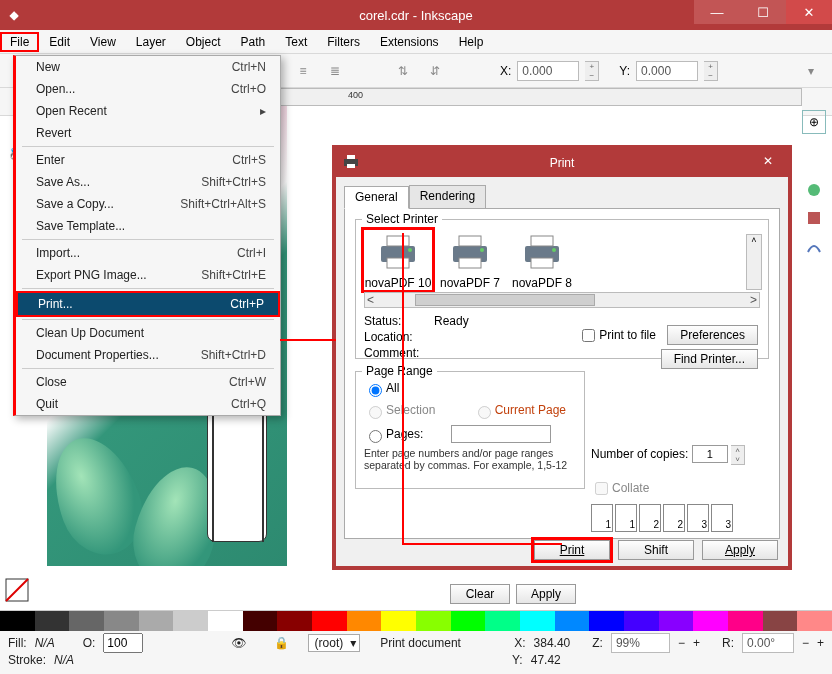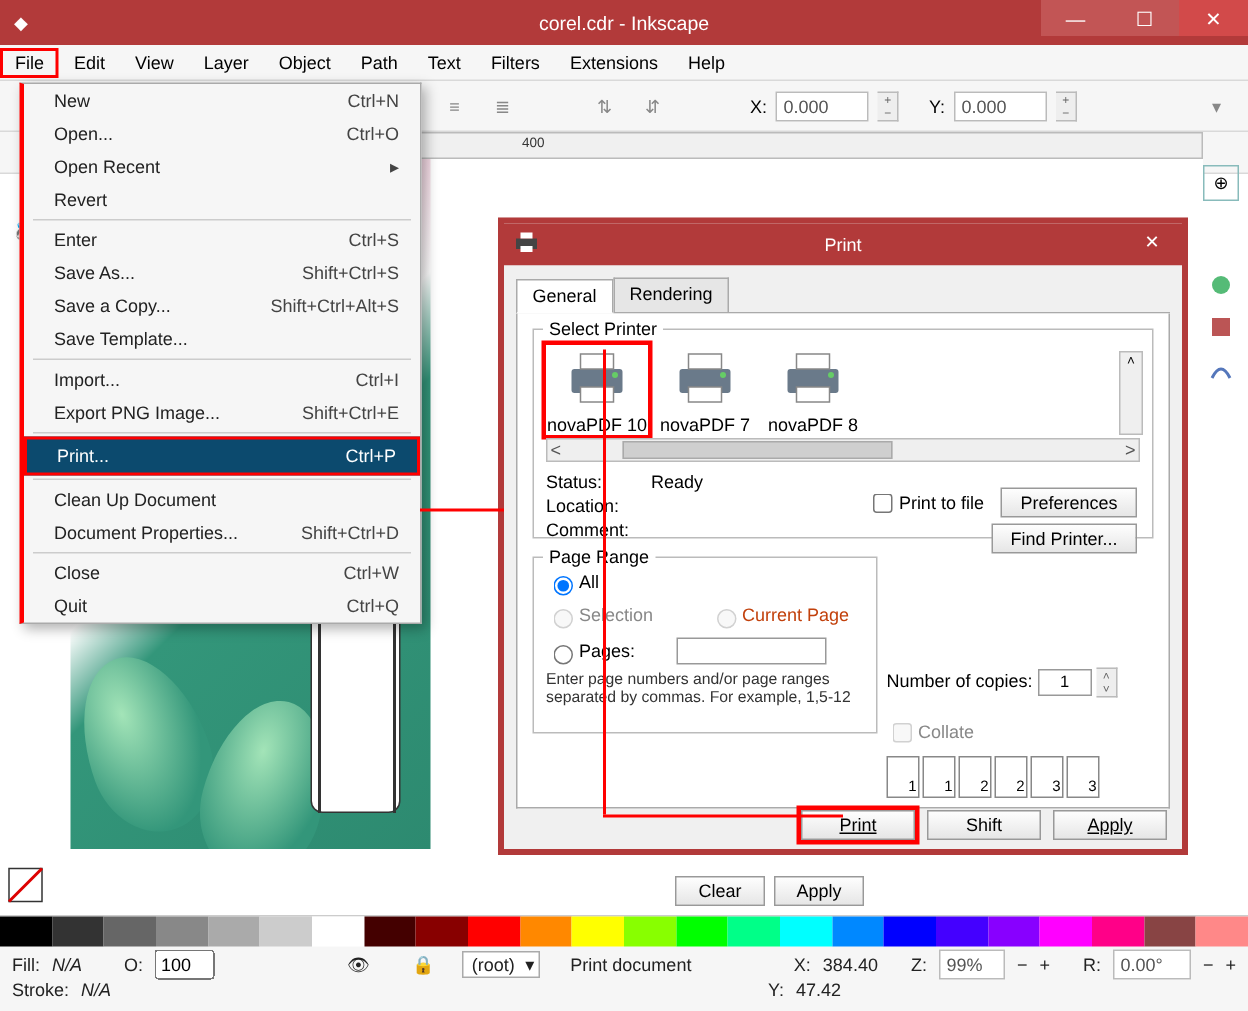--- a/index.html
+++ b/index.html
@@ -409,21 +409,21 @@
     <span style="font-style:italic">N/A</span>
     <span style="margin-left:20px">O:</span>
     <input class="small" style="width: 40px;" value="100">
     <span style="margin-left:80px">👁</span>
     <span style="margin-left:20px">🔒</span>
     <span style="margin-left:10px;border:1px solid #aaa;padding:1px 16px 1px 6px;position:relative;background:#fff;"><span>(root)</span><span style="position:absolute;right:3px;">▾</span></span>
     <span style="margin-left:12px">Print document</span>
     <span style="margin-left:auto">X:</span>
     <span>384.40</span>
     <span style="margin-left:14px">Z:</span>
-    <span class="num-field" style="width:44px">99%</span>
+    <span class="num-field" style="width:59px">99%</span>
     <span>−</span>
       <span>+</span>
     <span style="margin-left:14px">R:</span>
     <span class="num-field" style="width:52px">0.00°</span>
     <span>−</span>
       <span>+</span>
   </div>
   <div class="bottom-row" style="margin-top:-4px">
     <span>Stroke:</span>
     <span style="font-style:italic">N/A</span>

